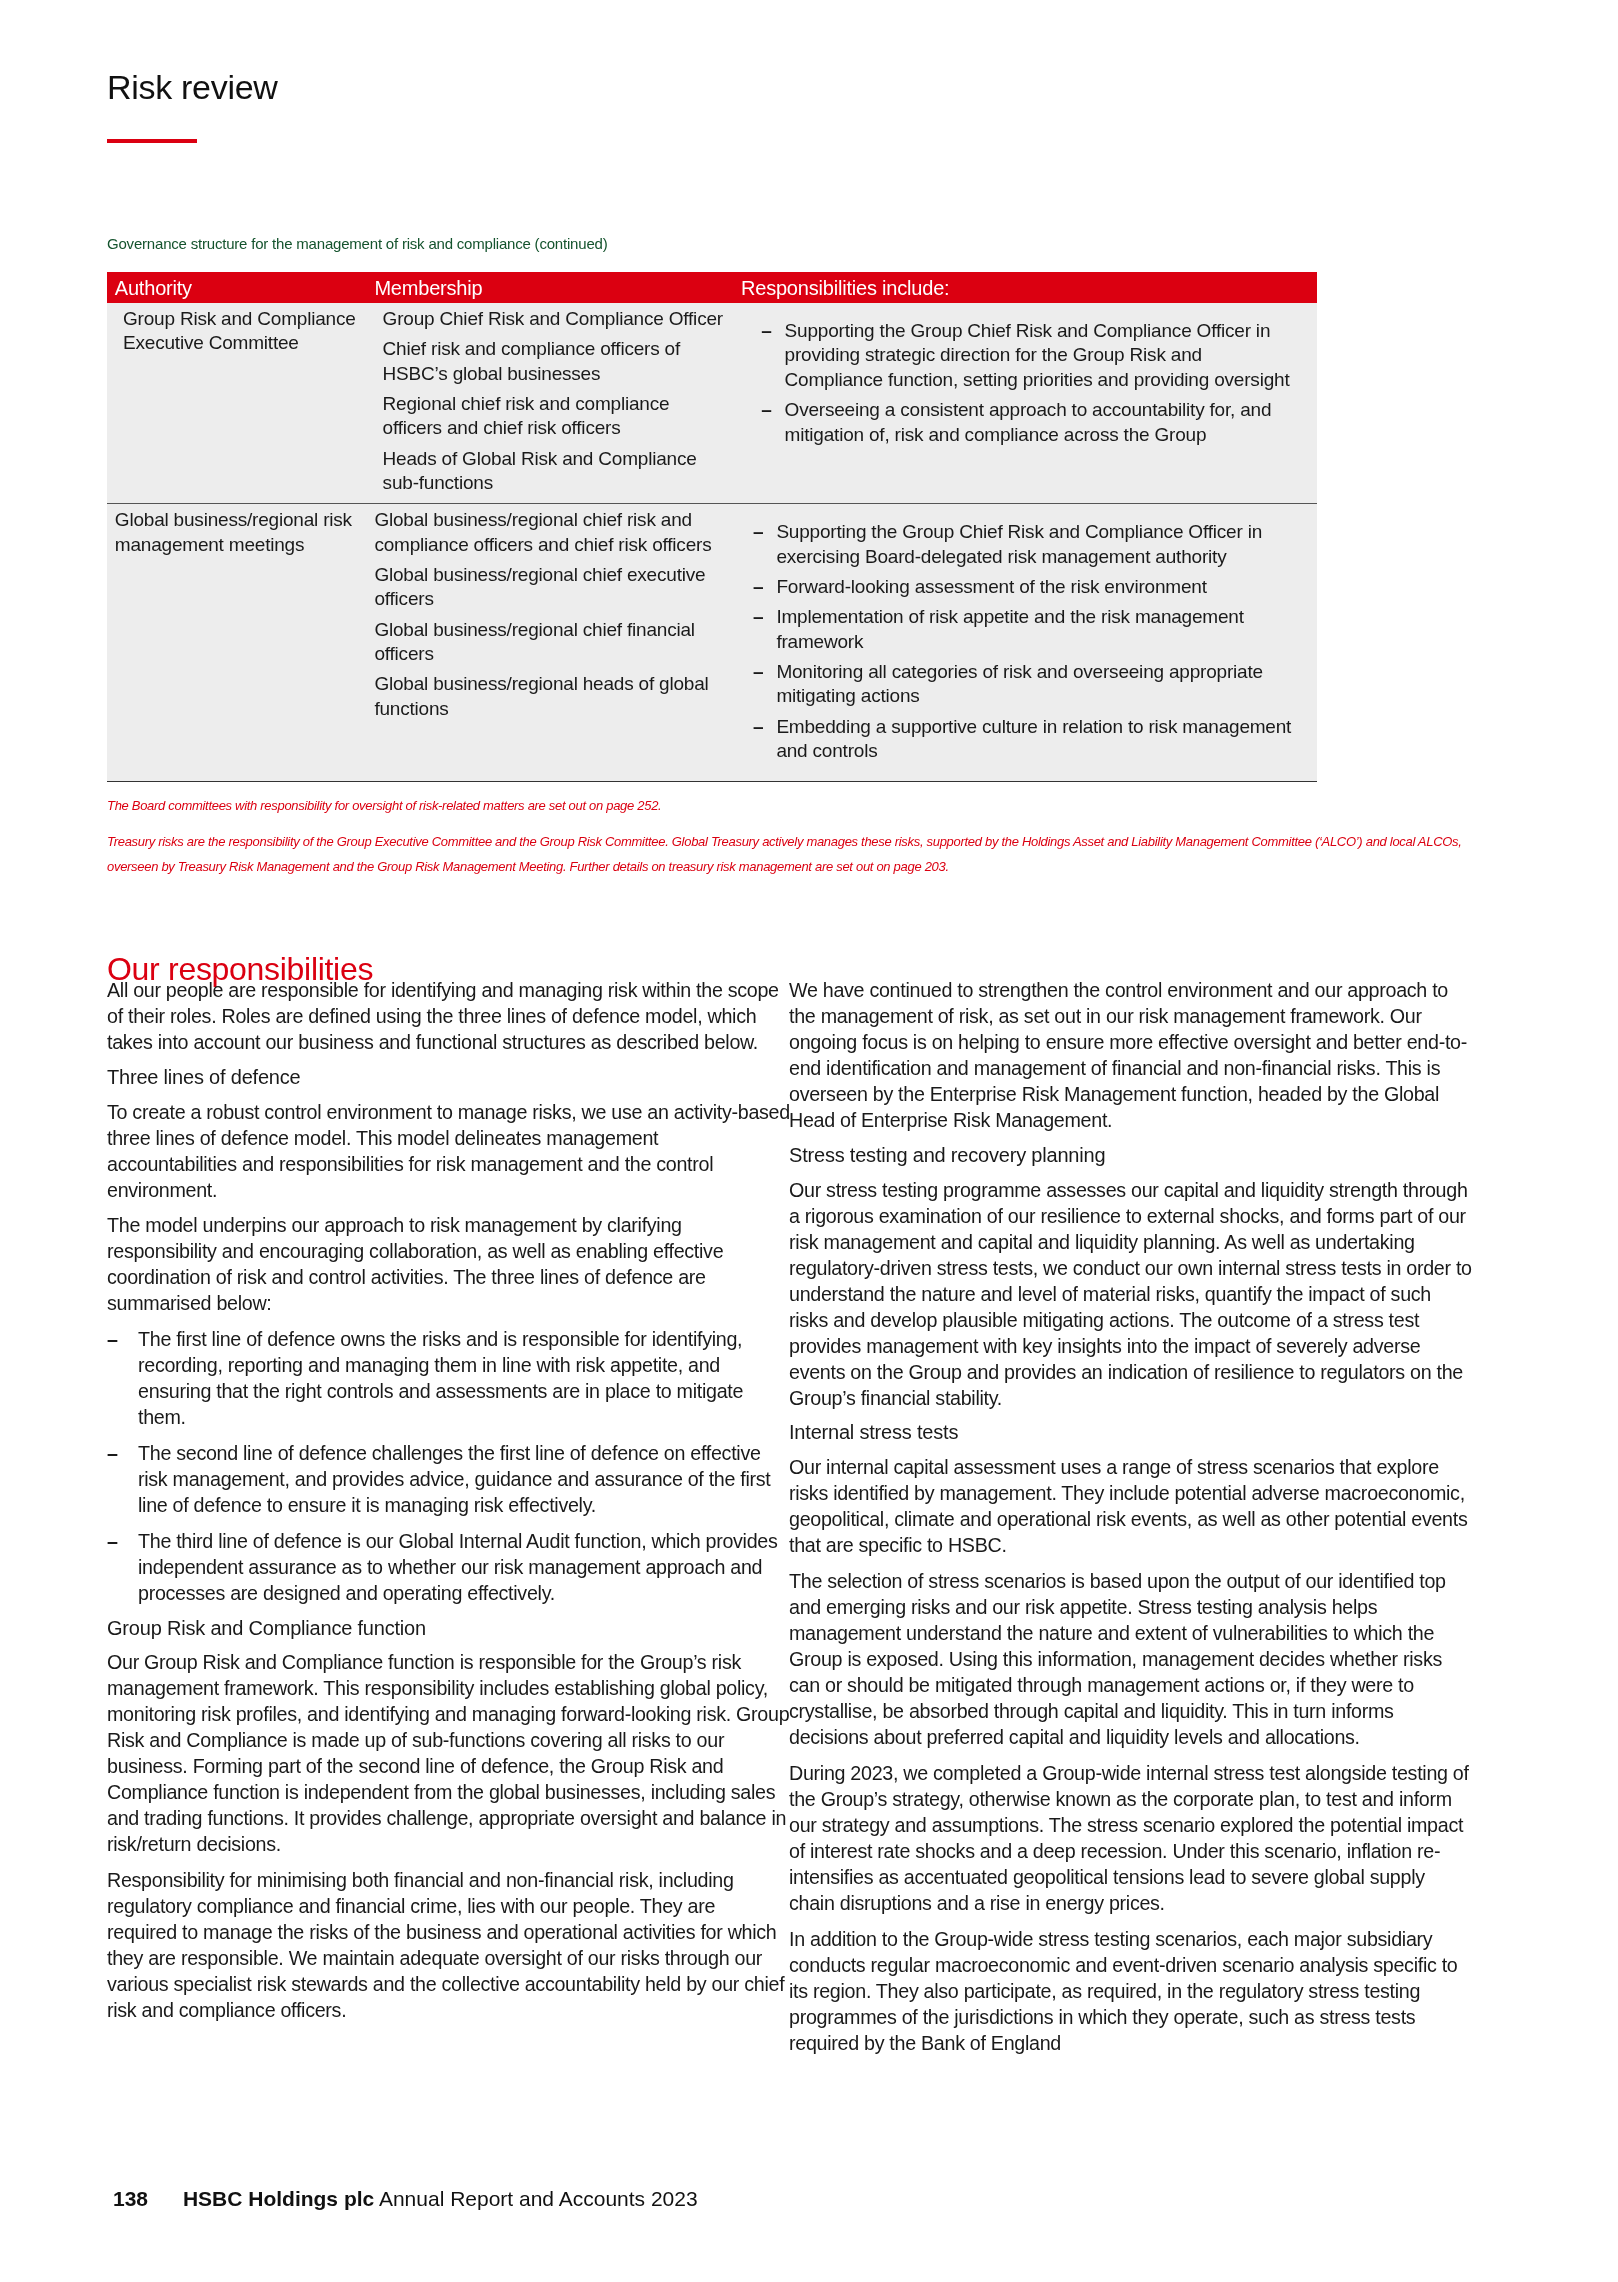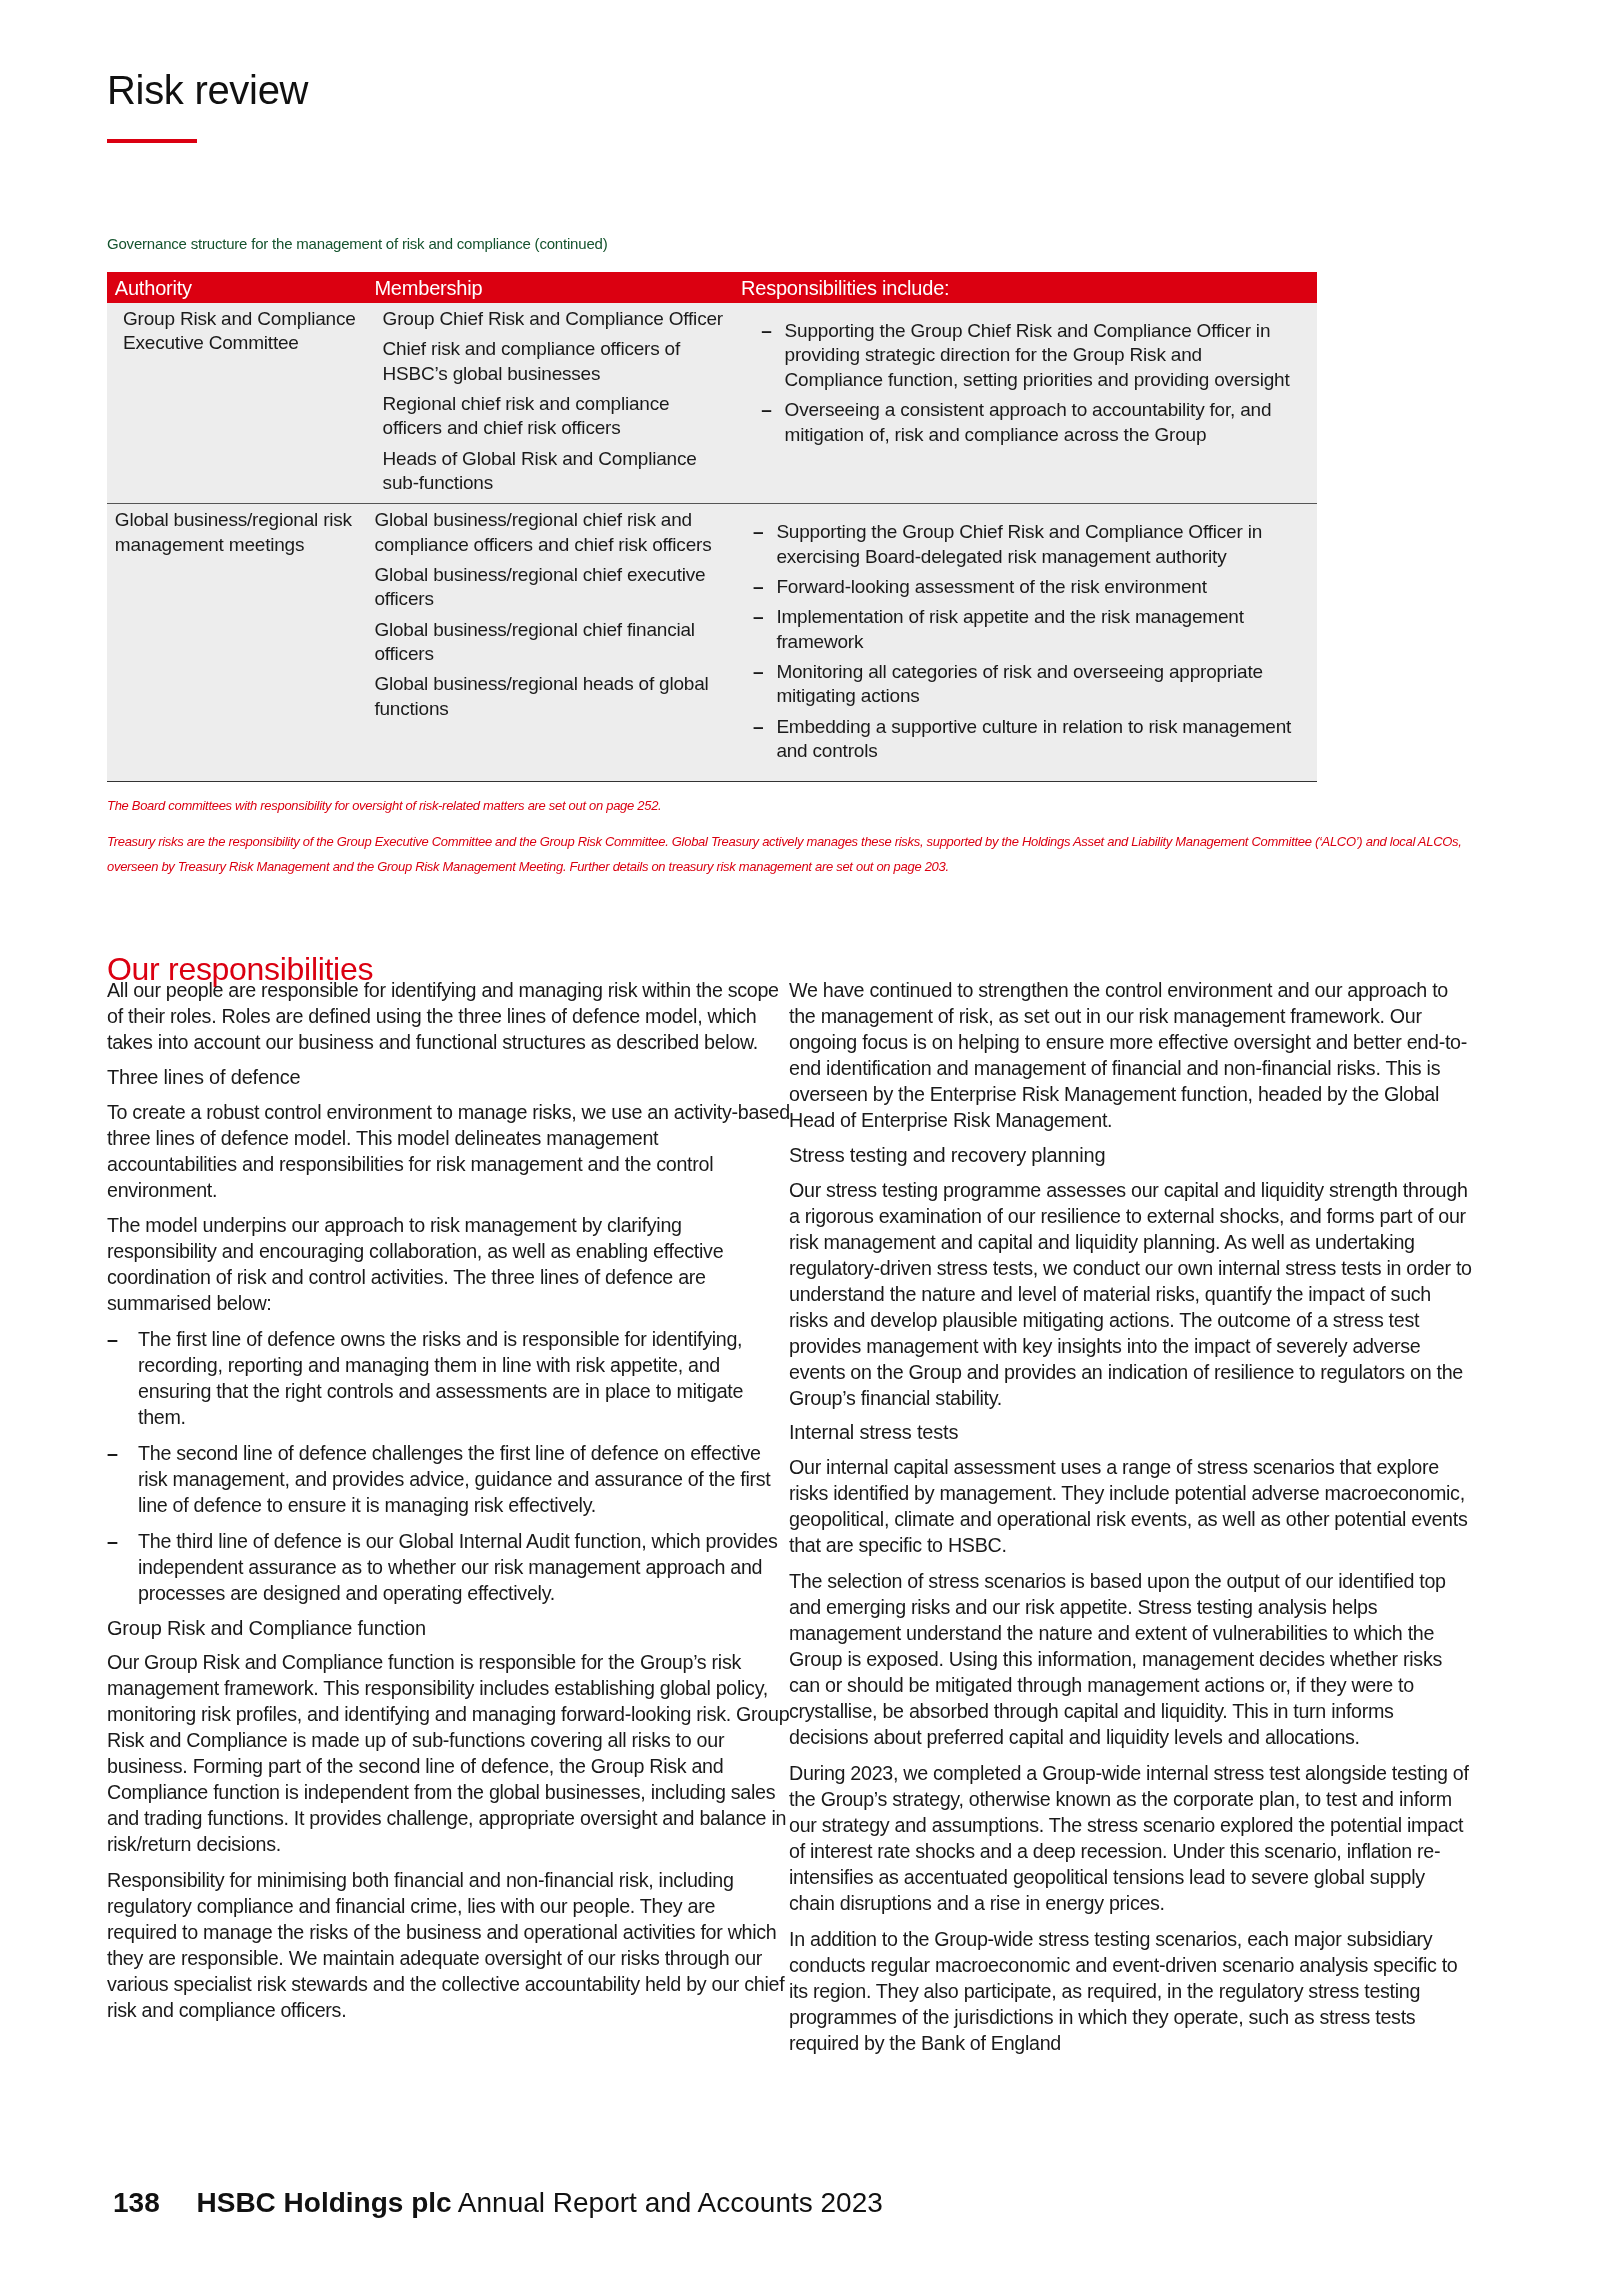--- a/index.html
+++ b/index.html
@@ -2,21 +2,21 @@
 <html><head>
 <meta charset="utf-8">
 <style>
   html, body { margin: 0; padding: 0; background: #ffffff; }
   body {
     width: 1619px; height: 2282px; position: relative; overflow: hidden;
     font-family: "Liberation Sans", sans-serif; color: #1a1a1a;
   }
   .page-title {
     position: absolute; left: 107px; top: 68px;
-    font-size: 40px; font-weight: 400; color: #111; letter-spacing: -0.3px;
+    font-size: 34px; font-weight: 400; color: #111; letter-spacing: -0.3px;
   }
   .title-rule {
     position: absolute; left: 107px; top: 139px; width: 90px; height: 3.9px; background: #db0011;
   }
   .table-caption {
     position: absolute; left: 107px; top: 235px;
     font-size: 15px; color: #14532d; letter-spacing: -0.2px;
   }
   table.gov {
     position: absolute; left: 107px; top: 272px; width: 1210px;
@@ -52,21 +52,21 @@
     font-size: 19.7px; line-height: 26px; letter-spacing: -0.3px; color: #1a1a1a;
   }
   .col.left { left: 107px; }
   .col.right { left: 789px; }
   .col p { margin: 0 0 9.8px 0; }
   .col h3 { margin: 3.9px 0 8.8px 0; font-size: 20px; font-weight: 400; letter-spacing: -0.2px; line-height: 25px; }
   .col ul.dash { list-style: none; margin: 0 0 3.9px 0; padding: 0; }
   .col ul.dash li { position: relative; padding-left: 31px; margin-bottom: 9.8px; }
   .col ul.dash li::before { content: "\2013"; position: absolute; left: 0; top: 0; font-weight: 700; }
   .footer {
-    position: absolute; left: 113px; top: 2187px; font-size: 28px; color: #111;
+    position: absolute; left: 113px; top: 2187px; font-size: 21px; color: #111;
   }
   .footer .pg { font-weight: 700; margin-right: 29px; }
   .footer .org { font-weight: 700; }
 </style>
 </head>
 <body>
 
 <div class="page-title">Risk review</div>
 <div class="title-rule"></div>
 

